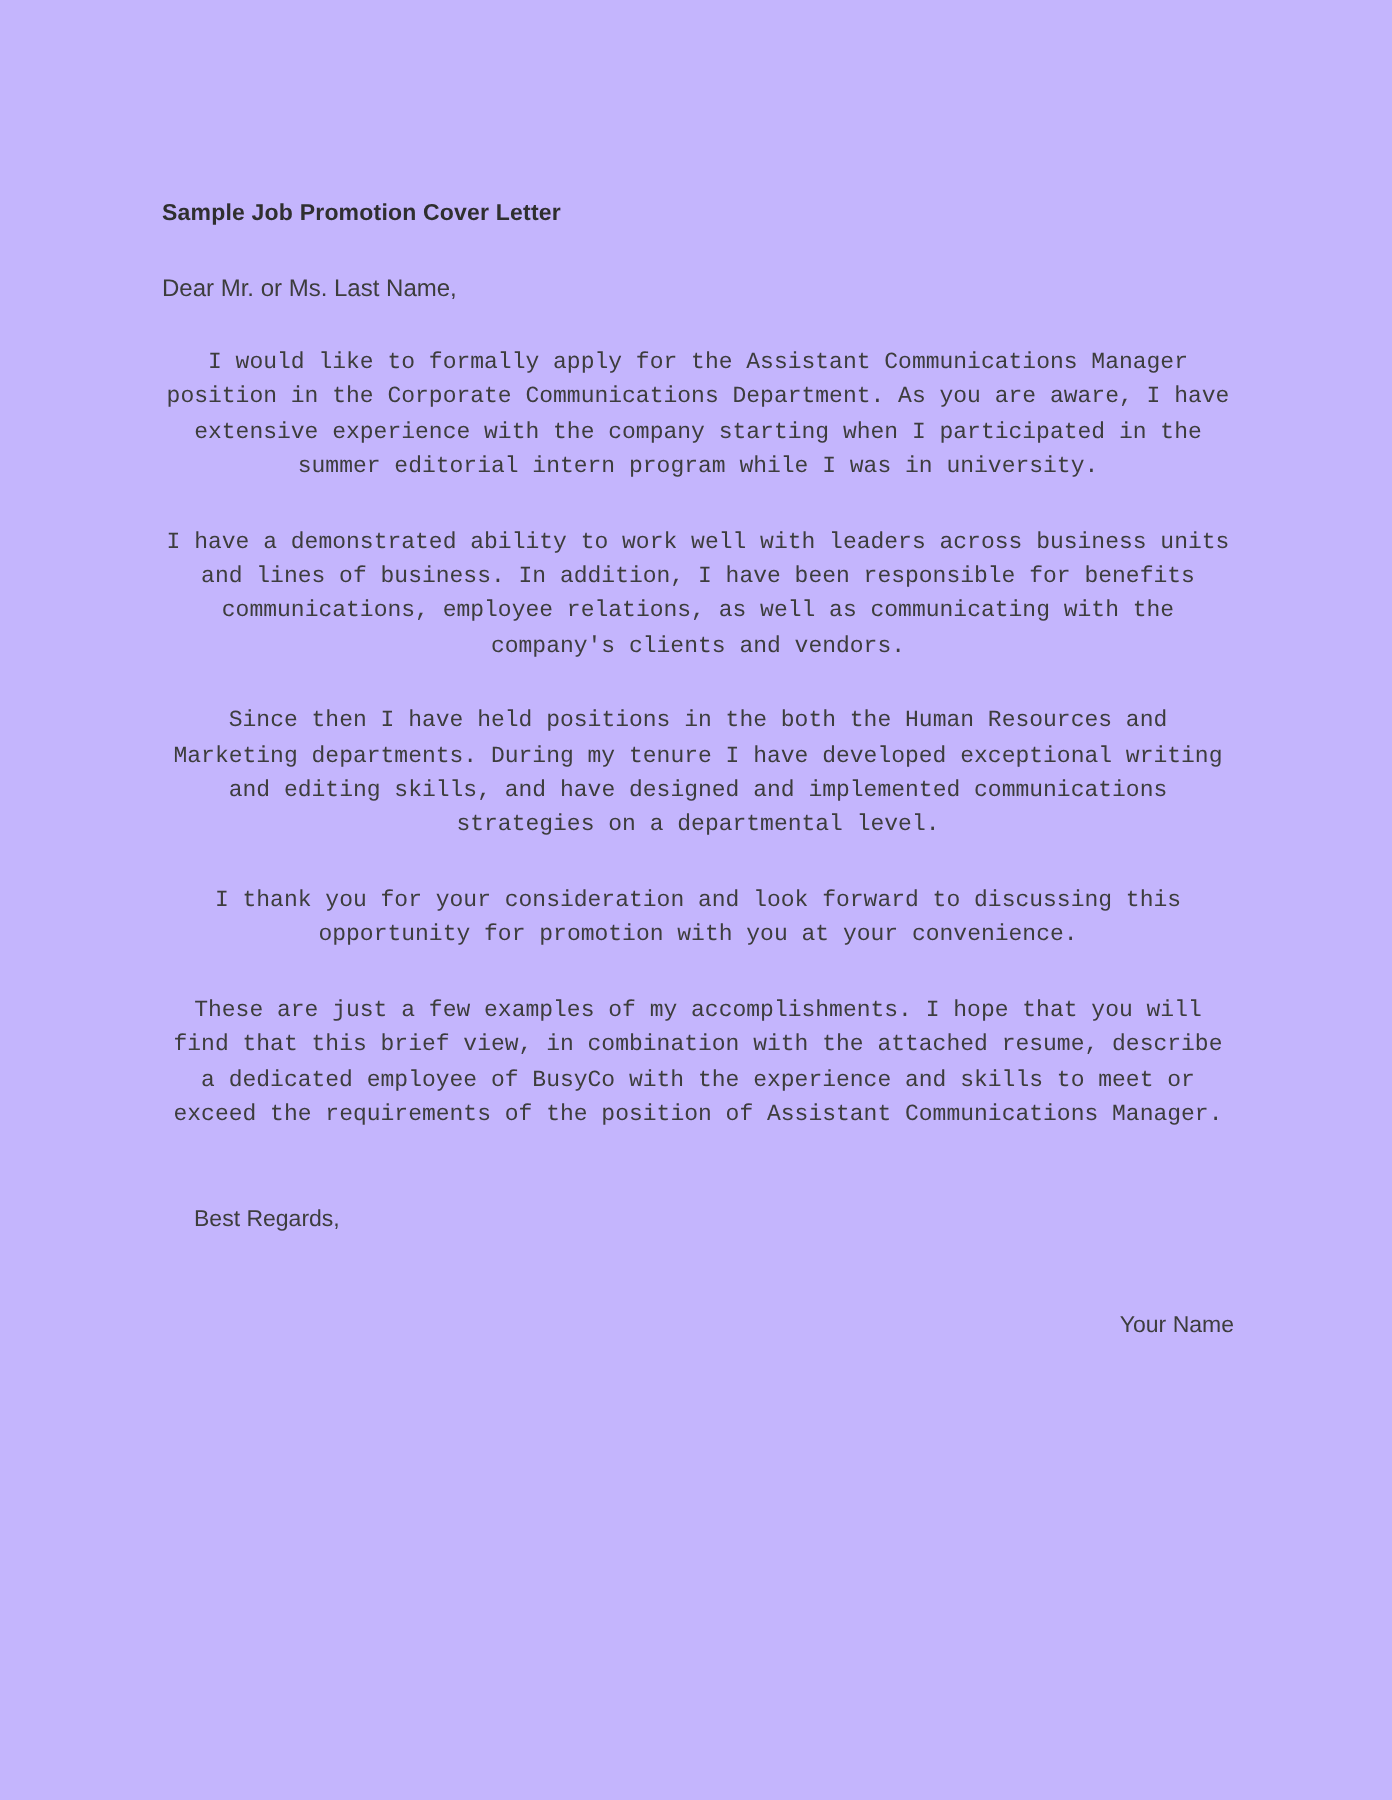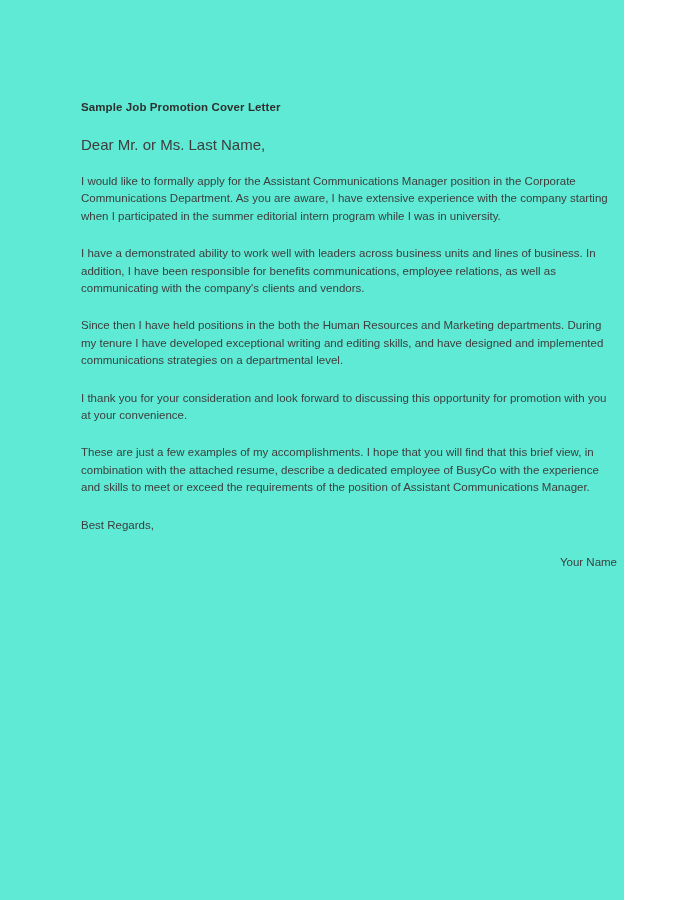--- a/index.html
+++ b/index.html
@@ -8,62 +8,63 @@
     background: #ffffff;
   }
   body {
     width: 696px;
     height: 900px;
     overflow: hidden;
     font-family: "Liberation Sans", sans-serif;
   }
   .page {
     position: relative;
-    width: 624px;
+    width: 696px;
     height: 900px;
-    background: #5eead4;
+    background: #c4b5fd;
     box-sizing: border-box;
   }
   .letter {
     position: absolute;
     left: 81px;
     top: 99px;
     width: 536px;
   }
   .doc-heading {
     font-size: 11.5px;
     font-weight: bold;
     color: #2f2f2f;
     letter-spacing: 0.1px;
     line-height: 17px;
     margin: 0;
   }
   .salutation {
-    font-size: 15px;
+    font-size: 12px;
     font-weight: normal;
     color: #3d3d3d;
     line-height: 17px;
     margin: 0;
     padding-top: 20px;
   }
   .para {
     font-size: 11.5px;
     font-weight: normal;
     color: #3d3d3d;
     line-height: 17.4px;
     margin: 0;
     padding-top: 20px;
-    text-align: left;
+    text-align: center;
+    font-family: Liberation Mono, monospace;
   }
   .closing {
     font-size: 11.5px;
     font-weight: normal;
     color: #3d3d3d;
     line-height: 17px;
-    margin: 0;
+    margin: 16px;
     padding-top: 20px;
   }
   .signature-name {
     font-size: 11.5px;
     font-weight: normal;
     color: #3d3d3d;
     line-height: 17px;
     margin: 0;
     padding-top: 20px;
     text-align: right;

